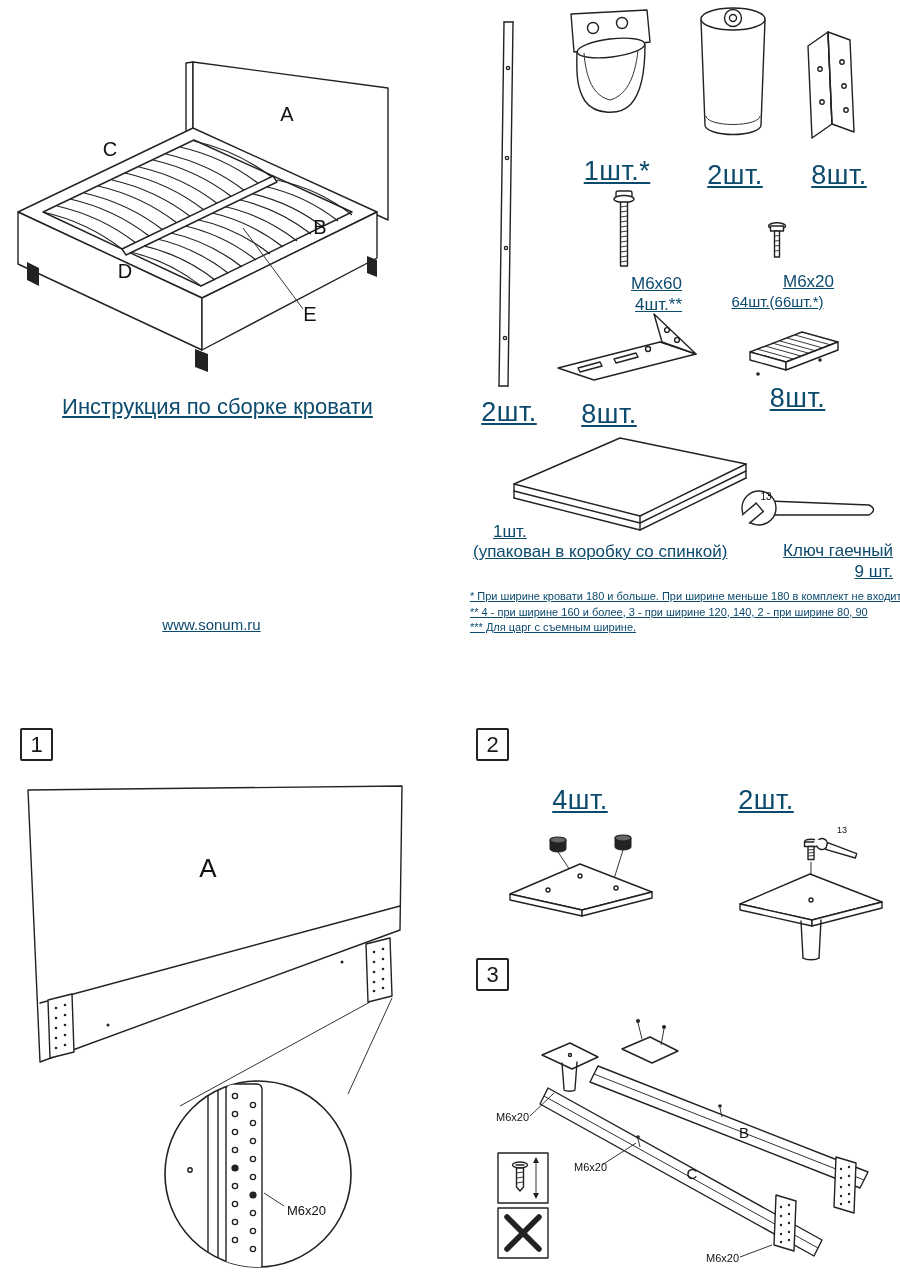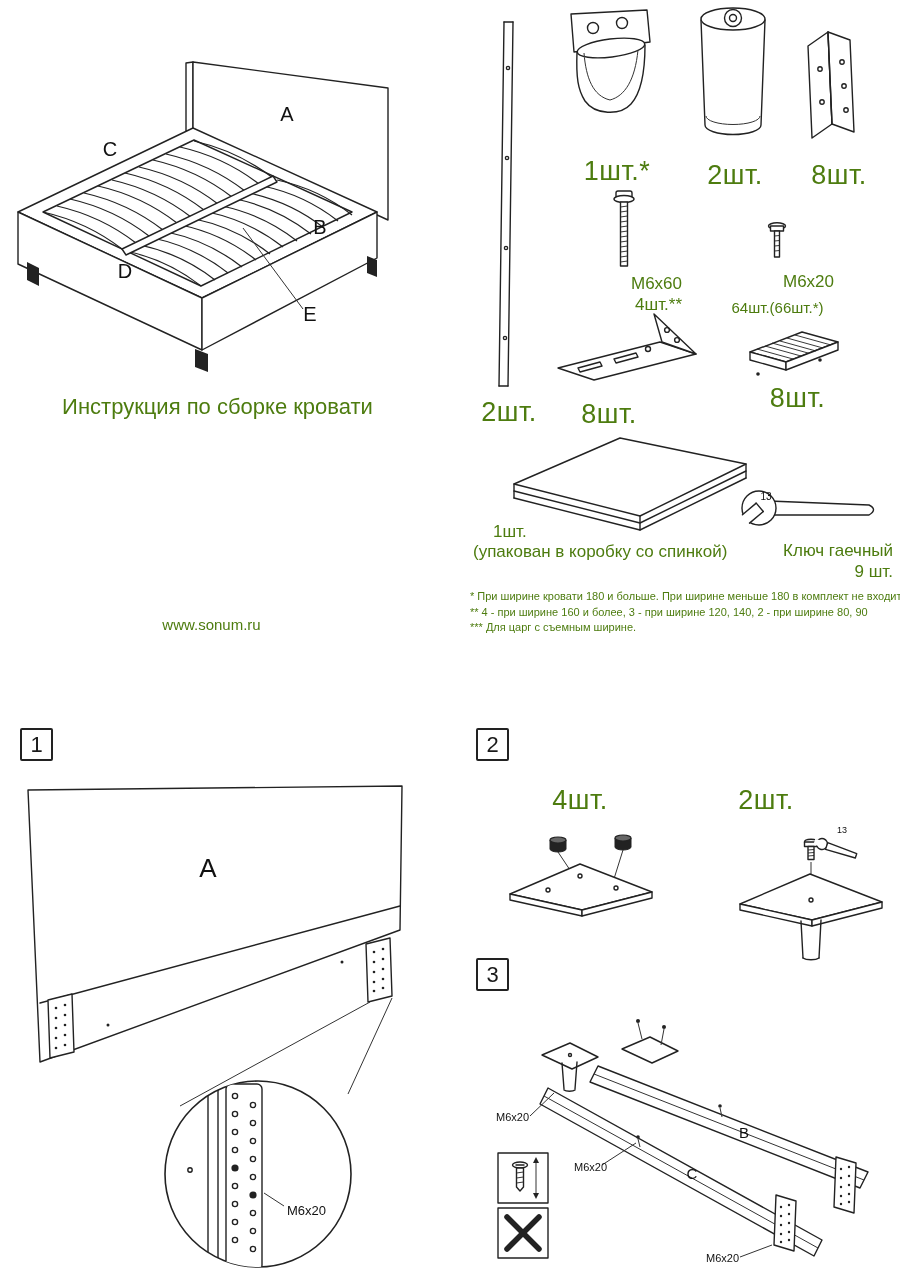--- a/index.html
+++ b/index.html
@@ -1,22 +1,22 @@
 <!DOCTYPE html>
 <html><head>
 <meta charset="utf-8">
 <style>
   html,body{margin:0;padding:0;background:#fff;}
   .page{position:relative;width:900px;height:1280px;background:#fff;overflow:hidden;
         font-family:"Liberation Sans",sans-serif;color:#1a1a1a;}
   .abs{position:absolute;}
-  .lbl{position:absolute;color:#4d7c0f;}
+  .lbl{position:absolute;color:#0c4a6e;text-decoration:underline;}
   .qty{font-size:27px;font-weight:400;text-align:center;letter-spacing:.5px;}
   .mid{font-size:17px;text-align:right;}
-  .mid2{font-size:15px;text-align:center;margin-top:6px;}
+  .mid2{font-size:15px;text-align:center;}
   .caption{font-size:22px;line-height:25px;text-align:center;}
   .website{font-size:15px;text-align:center;}
   .fnote{font-size:11px;line-height:15.5px;white-space:nowrap;}
   .coverblock{font-size:17px;line-height:20px;}
   .coverblock .ind{padding-left:20px;}
   .stepbox{position:absolute;width:29px;height:29px;border:2px solid #222;border-radius:2px;
            display:flex;align-items:center;justify-content:center;font-size:22px;background:#fff;}
   svg{display:block;overflow:visible;}
   svg text{font-family:"Liberation Sans",sans-serif;fill:#111;}
   .t26{font-size:26px;} .t20{font-size:20px;} .t15{font-size:15px;}

